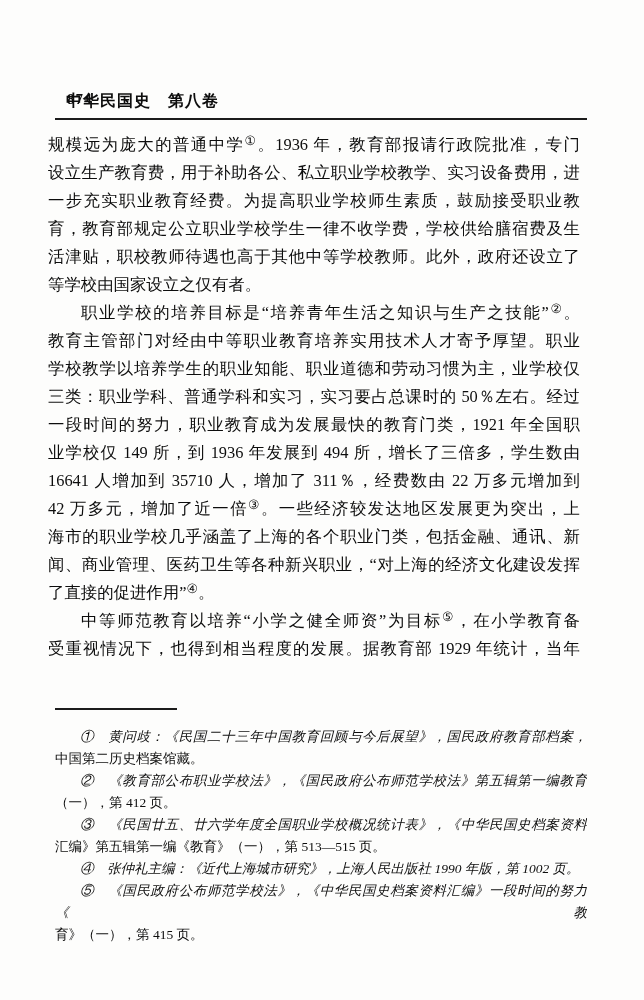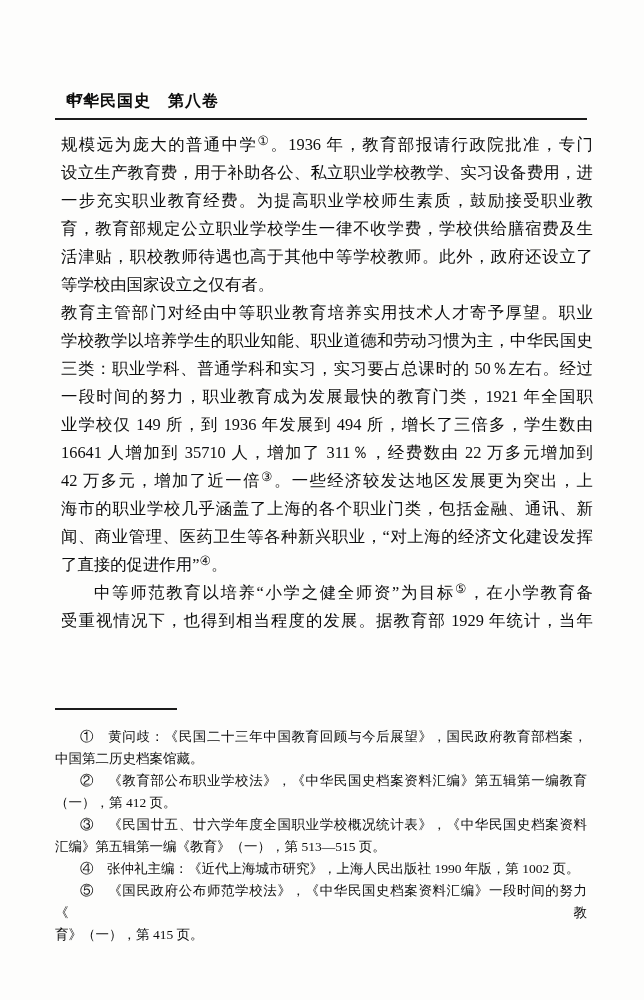--- a/index.html
+++ b/index.html
@@ -23,21 +23,21 @@
     position:absolute; left:66px; width:532px; top:0;
     text-align:left; font-size:16px; font-weight:700; letter-spacing:1px;
   }
   .head-rule {
     position:absolute; top:118px; left:55px; width:532px; height:2px;
     background:#1c1c1c;
   }
 
   
   .body-text {
-    position:absolute; top:131px; left:61px; width:532px;
+    position:absolute; top:131px; left:48px; width:532px;
     font-size:16.4px; line-height:28px;
   }
   .line {
     text-align:justify;
     text-align-last:justify;
     height:28px; overflow:hidden;
   }
   .line.indent { text-indent:33px; }
   .line.last  { text-align-last:left; }
   .line sup { font-size:0.78em; vertical-align:0.38em; line-height:0; }
@@ -49,21 +49,21 @@
   }
   .footnotes {
     position:absolute; top:726px; left:55px; width:532px;
     font-size:13.5px; line-height:22px;
   }
   .fline {
     text-align:justify;
     text-align-last:left;
     min-height:22px; overflow:hidden;
   }
-  .fline.first { text-indent:25px; }
+  .fline.first { text-indent:25px;font-style:italic; }
   .fline.jfull { text-align-last:justify; }
 </style>
 </head>
 <body>
 
 <div class="page">
 
   <div class="running-head">
     <span class="pagenum">874</span>
     <span class="head-title">中华民国史　第八卷</span>
@@ -73,22 +73,23 @@
   <div class="body-text">
     <div class="paragraph">
       <div class="line">规模远为庞大的普通中学<sup>①</sup>。1936 年，教育部报请行政院批准，专门</div>
       <div class="line">设立生产教育费，用于补助各公、私立职业学校教学、实习设备费用，进</div>
       <div class="line">一步充实职业教育经费。为提高职业学校师生素质，鼓励接受职业教</div>
       <div class="line">育，教育部规定公立职业学校学生一律不收学费，学校供给膳宿费及生</div>
       <div class="line">活津贴，职校教师待遇也高于其他中等学校教师。此外，政府还设立了</div>
       <div class="line last">等学校由国家设立之仅有者。</div>
     </div>
     <div class="paragraph">
+      <div class="line indent">职业学校的培养目标是“培养青年生活之知识与生产之技能”<sup>②</sup>。</div>
       <div class="line">教育主管部门对经由中等职业教育培养实用技术人才寄予厚望。职业</div>
-      <div class="line">学校教学以培养学生的职业知能、职业道德和劳动习惯为主，中华民国史</div>
+      <div class="line">学校教学以培养学生的职业知能、职业道德和劳动习惯为主，业学校仅</div>
       <div class="line">三类：职业学科、普通学科和实习，实习要占总课时的 50％左右。经过</div>
       <div class="line">一段时间的努力，职业教育成为发展最快的教育门类，1921 年全国职</div>
       <div class="line">业学校仅 149 所，到 1936 年发展到 494 所，增长了三倍多，学生数由</div>
       <div class="line">16641 人增加到 35710 人，增加了 311％，经费数由 22 万多元增加到</div>
       <div class="line">42 万多元，增加了近一倍<sup>③</sup>。一些经济较发达地区发展更为突出，上</div>
       <div class="line">海市的职业学校几乎涵盖了上海的各个职业门类，包括金融、通讯、新</div>
       <div class="line">闻、商业管理、医药卫生等各种新兴职业，“对上海的经济文化建设发挥</div>
       <div class="line last">了直接的促进作用”<sup>④</sup>。</div>
     </div>
     <div class="paragraph">
@@ -98,21 +99,21 @@
   </div>
 
   <div class="fn-rule"></div>
 
   <div class="footnotes">
     <div class="footnote">
       <div class="fline first jfull">①　黄问歧：《民国二十三年中国教育回顾与今后展望》，国民政府教育部档案，</div>
       <div class="fline">中国第二历史档案馆藏。</div>
     </div>
     <div class="footnote">
-      <div class="fline first jfull">②　《教育部公布职业学校法》，《中华民国史档案资料汇编》第五辑第一编教育</div>
+      <div class="fline first jfull">②　《教育部公布职业学校法》，《国民政府公布师范学校法》第五辑第一编教育</div>
       <div class="fline">（一），第 412 页。</div>
     </div>
     <div class="footnote">
       <div class="fline first jfull">③　《民国廿五、廿六学年度全国职业学校概况统计表》，《中华民国史档案资料</div>
       <div class="fline">汇编》第五辑第一编《教育》（一），第 513—515 页。</div>
     </div>
     <div class="footnote">
       <div class="fline first">④　张仲礼主编：《近代上海城市研究》，上海人民出版社 1990 年版，第 1002 页。</div>
     </div>
     <div class="footnote">

